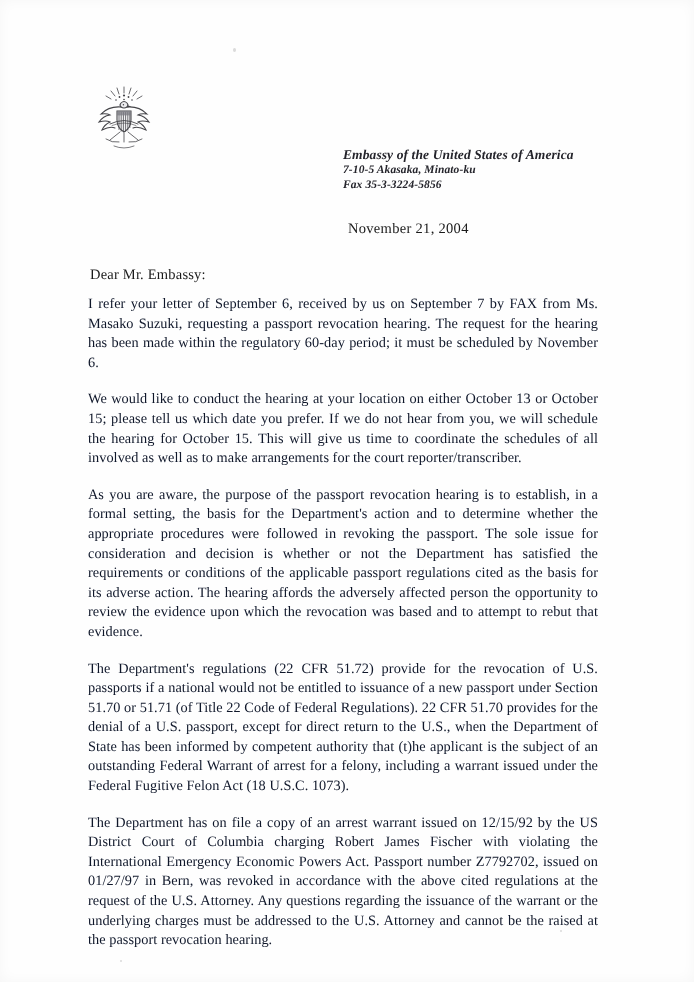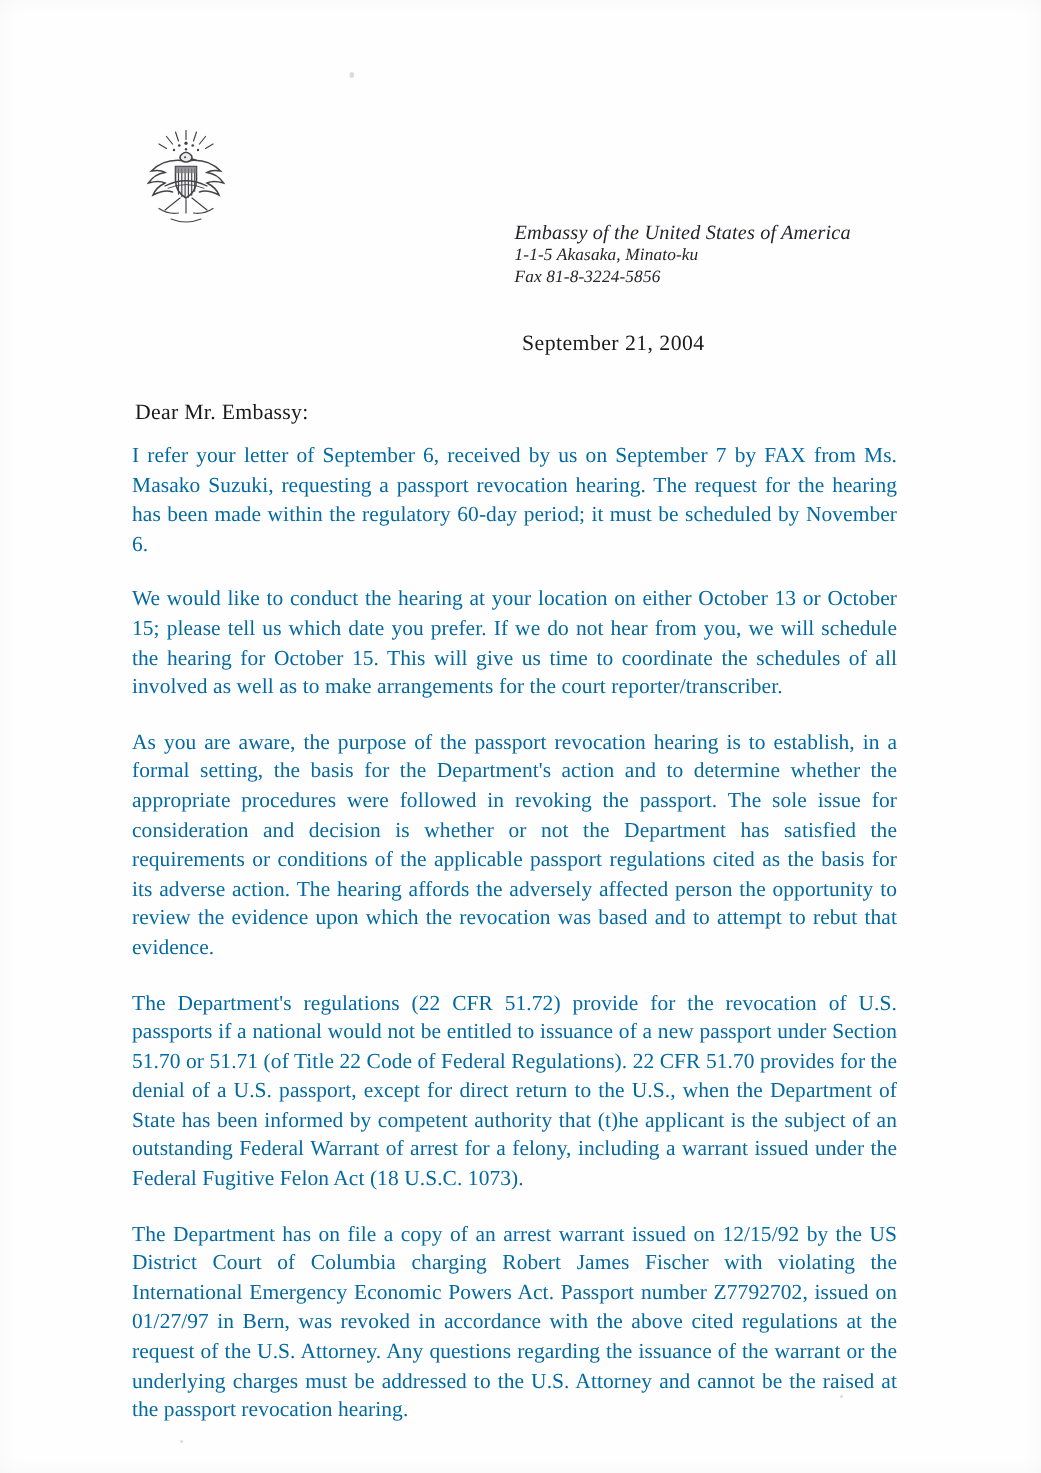--- a/index.html
+++ b/index.html
@@ -49,20 +49,21 @@
   
   .letterhead {
     position: absolute;
     left: 343px;
     top: 146px;
     width: 320px;
     font-family: "Liberation Serif", serif;
     font-style: italic;
     color: #24242b;
     line-height: 1.28;
+    font-weight: bold;
   }
   .letterhead .lh-name {
     font-size: 13.5px;
     letter-spacing: .1px;
     white-space: nowrap;
   }
   .letterhead .lh-line {
     font-size: 11.5px;
     letter-spacing: .1px;
     white-space: nowrap;
@@ -90,21 +91,21 @@
     left: 88px;
     top: 295px;
     width: 510px;
   }
   .para {
     font-size: 14.3px;
     line-height: 19.6px;
     text-align: justify;
     margin: 0 0 17px 0;
     letter-spacing: .05px;
-    color: #0369a1;
+    color: #0f172a;
   }
   .para:last-child { margin-bottom: 0; }
 
   
   .body, .salutation, .date, .letterhead {
     text-rendering: geometricPrecision;
     filter: blur(0.22px);
   }
 </style>
 </head>
@@ -166,25 +167,25 @@
         <path d="M18 40 q14 -7 28 0" stroke-width="0.9"></path>
         <path d="M20 41.5 q12 -5 24 0" stroke-width="0.6"></path>
 
         <path d="M22 62 q10 4 20 0" stroke-width="0.7"></path>
       </g>
     </svg>
   </div>
 
   <div class="letterhead">
     <div class="lh-name">Embassy of the United States of America</div>
-    <div class="lh-line">1-1-5 Akasaka, Minato-ku</div>
-    <div class="lh-line">Fax  81-8-3224-5856</div>
+    <div class="lh-line">7-10-5 Akasaka, Minato-ku</div>
+    <div class="lh-line">Fax  35-3-3224-5856</div>
   </div>
 
-  <div class="date">September 21, 2004</div>
+  <div class="date">November 21, 2004</div>
 
   <div class="salutation">Dear Mr. Embassy:</div>
 
   <div class="body">
     <p class="para">I refer your letter of September 6, received by us on September 7 by FAX from Ms. Masako Suzuki, requesting a passport revocation hearing.  The request for the hearing has been made within the regulatory 60-day period; it must be scheduled by November 6.</p>
     <p class="para">We would like to conduct the hearing at your location on either October 13 or October 15; please tell us which date you prefer.  If we do not hear from you, we will schedule the hearing for October 15.  This will give us time to coordinate the schedules of all involved as well as to make arrangements for the court reporter/transcriber.</p>
     <p class="para">As you are aware, the purpose of the passport revocation hearing is to establish, in a formal setting, the basis for the Department's action and to determine whether the appropriate procedures were followed in revoking the passport.  The sole issue for consideration and decision is whether or not the Department has satisfied the requirements or conditions of the applicable passport regulations cited as the basis for its adverse action.  The hearing affords the adversely affected person the opportunity to review the evidence upon which the revocation was based and to attempt to rebut that evidence.</p>
     <p class="para">The Department's regulations (22 CFR 51.72) provide for the revocation of U.S. passports if a national would not be entitled to issuance of a new passport under Section 51.70 or 51.71 (of Title 22 Code of Federal Regulations).  22 CFR 51.70 provides for the denial of a U.S. passport, except for direct return to the U.S., when the Department of State has been informed by competent authority that (t)he applicant is the subject of an outstanding Federal Warrant of arrest for a felony, including a warrant issued under the Federal Fugitive Felon Act (18 U.S.C. 1073).</p>
     <p class="para">The Department has on file a copy of an arrest warrant issued on 12/15/92 by the US District Court of Columbia charging Robert James Fischer with violating the International Emergency Economic Powers Act.  Passport number Z7792702, issued on 01/27/97 in Bern, was revoked in accordance with the above cited regulations at the request of the U.S. Attorney.  Any questions regarding the issuance of the warrant or the underlying charges must be addressed to the U.S. Attorney and cannot be the raised at the passport revocation hearing.</p>
   </div>

